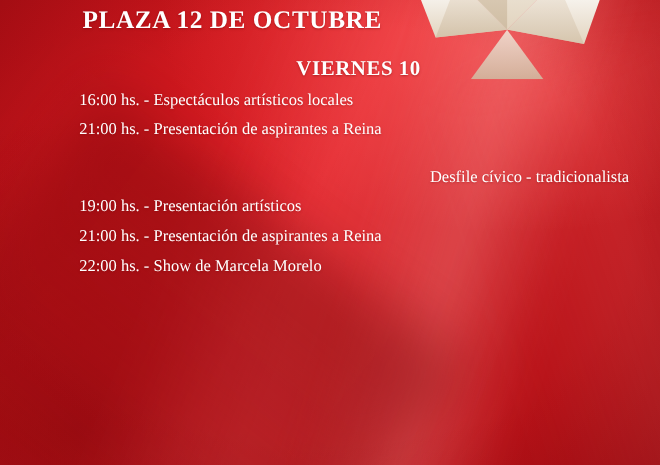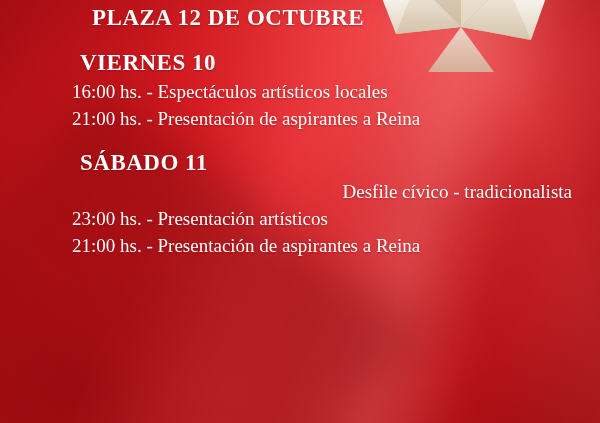--- a/index.html
+++ b/index.html
@@ -80,36 +80,37 @@
     position: relative;
     padding: 0 28px 0 72px;
     color: #ffffff;
   }
   .place {
     font-size: 23px;
     letter-spacing: 0.5px;
     font-weight: bold;
     padding-top: 0px;
     line-height: 28px;
-    margin-left: 20px;
+    margin-left: 3px;
     text-shadow: 0 1px 2px rgba(110,0,4,0.45);
   }
   .day-block {
     margin-top: 16px;
   }
   .day-title {
-    font-size: 23px;
+    font-size: 19px;
     font-weight: bold;
     letter-spacing: 0.5px;
     line-height: 30px;
     margin-left: 8px;
     text-shadow: 0 1px 2px rgba(110,0,4,0.45);
+    text-align: center;
   }
   .event {
-    font-size: 19px;
+    font-size: 15px;
     line-height: 27px;
     white-space: nowrap;
     text-shadow: 0 1px 2px rgba(110,0,4,0.35);
   }
   .event .time {
     display: inline;
   }
   .event.cont {
     padding-left: 112px;
     text-align: right;
@@ -157,26 +158,28 @@
       <div class="day-title">VIERNES 10</div>
       <div class="event">
         <span class="time">16:00 hs.</span><span> - </span><span>Espectáculos artísticos locales</span>
       </div>
       <div class="event">
         <span class="time">21:00 hs.</span><span> - </span><span>Presentación de aspirantes a Reina</span>
       </div>
     </div>
 
     <div class="day-block">
-      <div class="day-title">SÁBADO 11</div>
       <div class="event cont">
         <span>Desfile cívico - tradicionalista</span>
       </div>
       <div class="event">
-        <span class="time">23:00 hs.</span><span> - </span><span>Presentación artísticos</span>
+        <span class="time">19:00 hs.</span><span> - </span><span>Presentación artísticos</span>
       </div>
       <div class="event">
         <span class="time">21:00 hs.</span><span> - </span><span>Presentación de aspirantes a Reina</span>
+      </div>
+      <div class="event">
+        <span class="time">22:00 hs.</span><span> - </span><span>Show de Marcela Morelo</span>
       </div>
     </div>
 
   </div>
 </div>
 
 </body></html>

